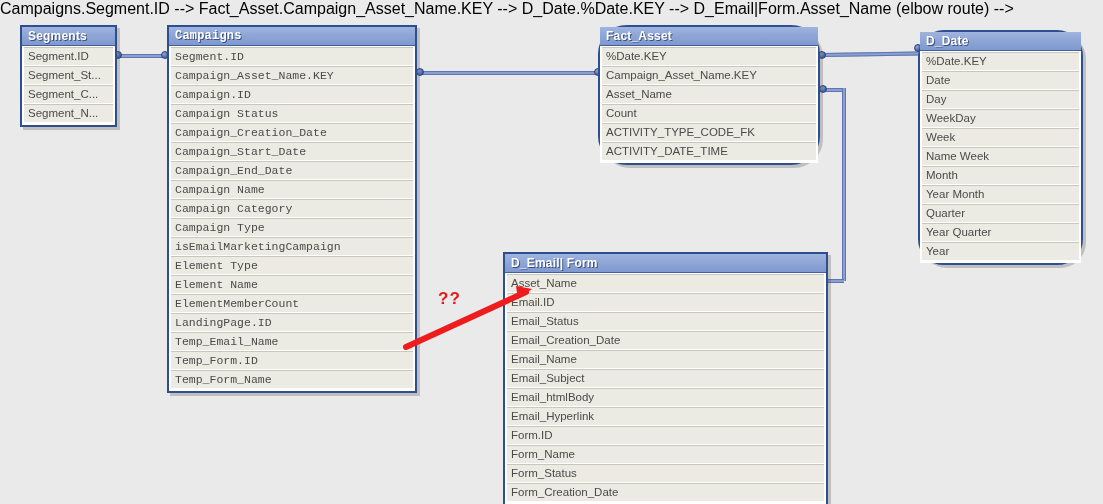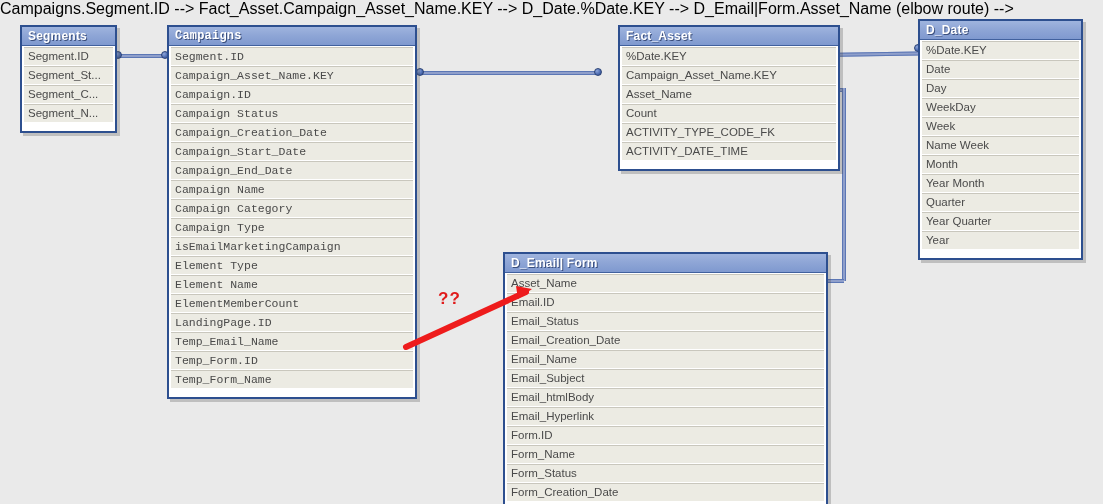--- a/index.html
+++ b/index.html
@@ -36,21 +36,21 @@
     font-weight: bold;
     font-size: 12px;
     padding: 0 0 0 6px;
     text-shadow: 1px 1px 0 #3b4f7d;
     letter-spacing: 0.2px;
     white-space: nowrap;
     overflow: hidden;
     border-bottom: 1px solid #41619e;
   }
   .fields {
-    padding: 1px 2px 8px 2px;
+    padding: 1px 2px 2px 2px;
     background: #ffffff;
   }
   .field-row {
     height: 17px;
     line-height: 17px;
     font-size: 11.5px;
     color: #4a4a4a;
     background: #ecebe3;
     border-bottom: 1px solid #ffffff;
     border-top: 1px solid #c9c7bd;
@@ -160,34 +160,34 @@
       <div class="field-row">Element Name</div>
       <div class="field-row">ElementMemberCount</div>
       <div class="field-row">LandingPage.ID</div>
       <div class="field-row">Temp_Email_Name</div>
       <div class="field-row">Temp_Form.ID</div>
       <div class="field-row">Temp_Form_Name</div>
     </div>
   </div>
 
   
-  <div class="table-box" style="left:618px; top:25px; width:222px;">
+  <div class="table-box" style="left:598px; top:25px; width:222px;border-radius:29px;">
     <div class="table-header">Fact_Asset</div>
     <div class="fields">
       <div class="field-row">%Date.KEY</div>
       <div class="field-row">Campaign_Asset_Name.KEY</div>
       <div class="field-row">Asset_Name</div>
       <div class="field-row">Count</div>
       <div class="field-row">ACTIVITY_TYPE_CODE_FK</div>
       <div class="field-row">ACTIVITY_DATE_TIME</div>
     </div>
   </div>
 
   
-  <div class="table-box" style="left:918px; top:19px; width:165px;">
+  <div class="table-box" style="left:918px; top:30px; width:165px;border-radius:26px;">
     <div class="table-header">D_Date</div>
     <div class="fields">
       <div class="field-row">%Date.KEY</div>
       <div class="field-row">Date</div>
       <div class="field-row">Day</div>
       <div class="field-row">WeekDay</div>
       <div class="field-row">Week</div>
       <div class="field-row">Name Week</div>
       <div class="field-row">Month</div>
       <div class="field-row">Year Month</div>

